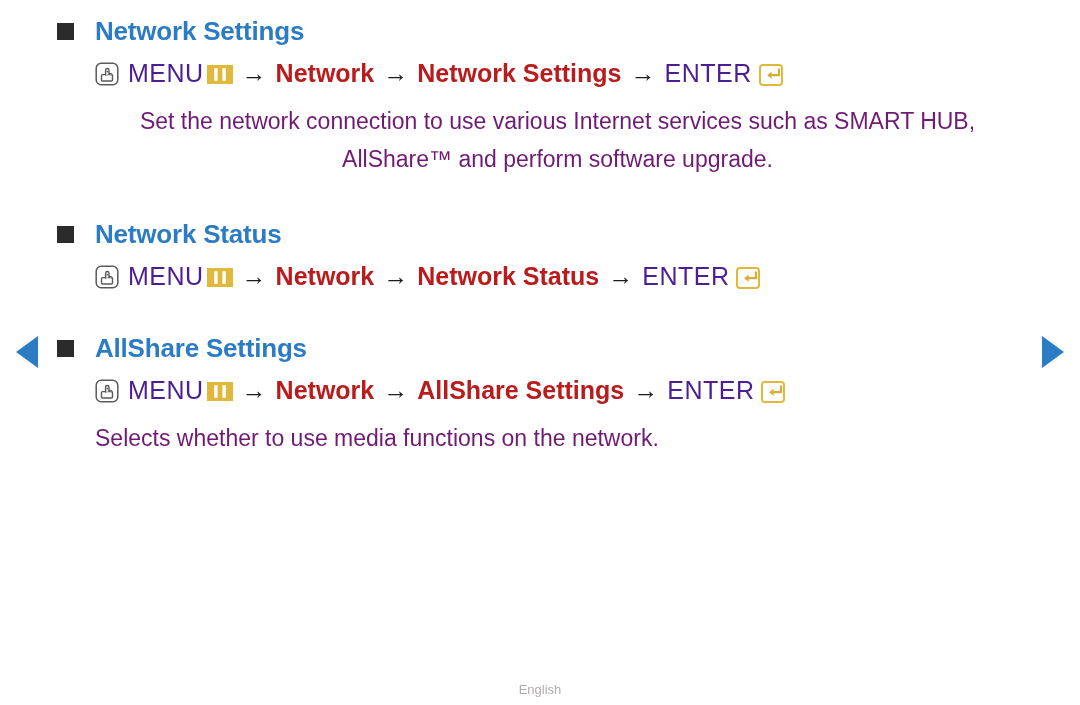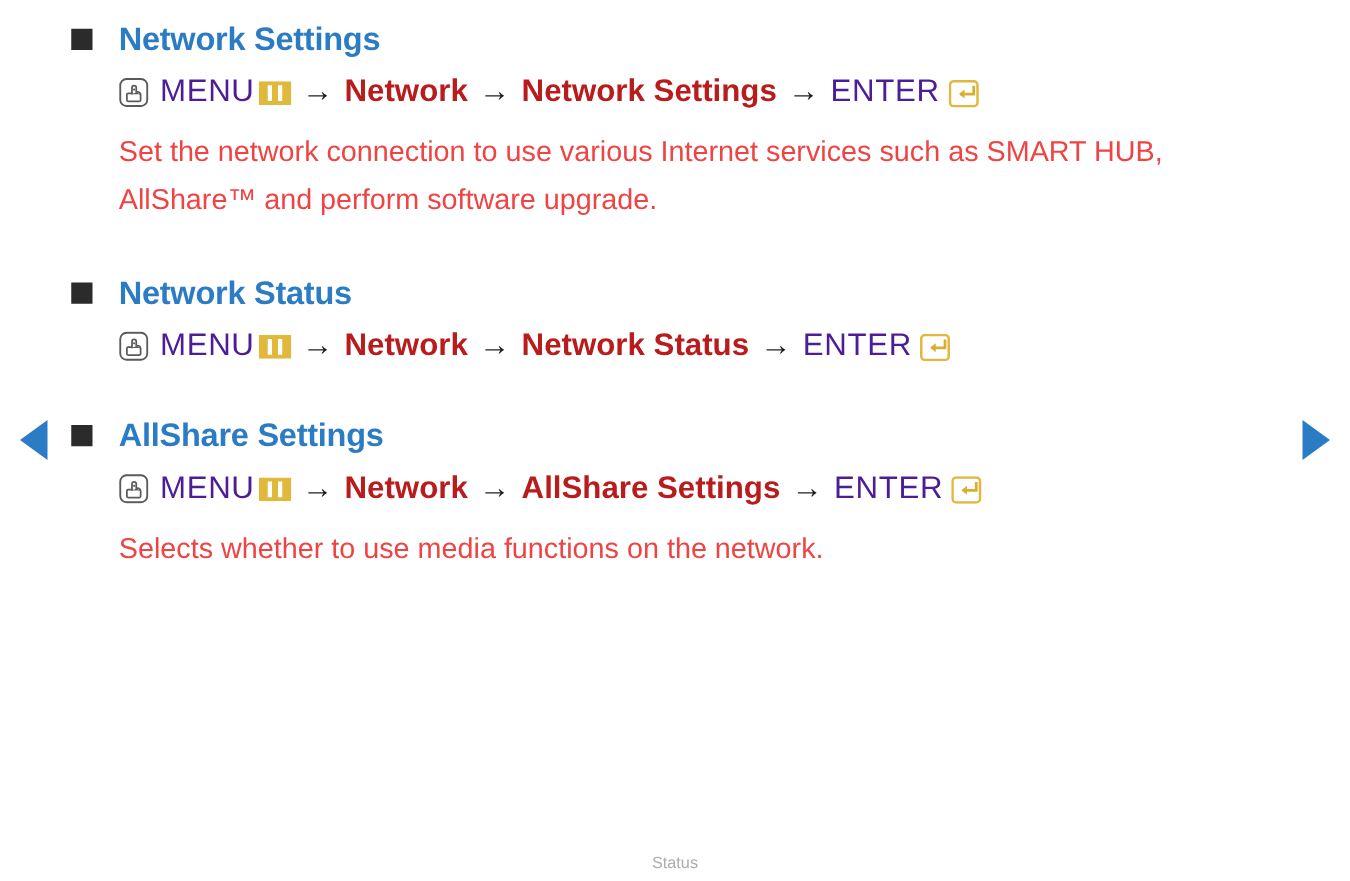--- a/index.html
+++ b/index.html
@@ -46,21 +46,21 @@
   .content {
     position: absolute;
     left: 0;
     top: 0;
     width: 1080px;
   }
 
   .section {
     margin: 0;
   }
-  .section.s1 { padding-top: 14px; }
+  .section.s1 { padding-top: 14px; text-align: center; }
   .section.s2 { padding-top: 39px; }
   .section.s3 { padding-top: 40px; }
 
   .sec-head {
     display: flex;
     align-items: flex-start;
     padding-left: 57px;
   }
   .bullet {
     width: 17px;
@@ -131,21 +131,21 @@
     height: 22px;
     margin-left: 7px;
     margin-bottom: -3px;
     flex: 0 0 auto;
   }
 
   
   .para {
     padding-left: 95px;
     padding-right: 60px;
-    color: #ef4444;
+    color: #701a75;
     font-size: 23px;
     line-height: 38px;
     margin-top: 14px;
     max-width: 940px;
   }
 
   
   .footer {
     position: absolute;
     left: 0;
@@ -288,15 +288,15 @@
             <path d="M12.6 7.6 L8.2 11.2 L12.6 14.8 Z" fill="#d9ae32"></path>
           </svg>
         </span>
       </div>
 
       <div class="para">Selects whether to use media functions on the network.</div>
     </div>
 
   </div>
 
-  <div class="footer">Status</div>
+  <div class="footer">English</div>
 
 </div>
 
 </body></html>

